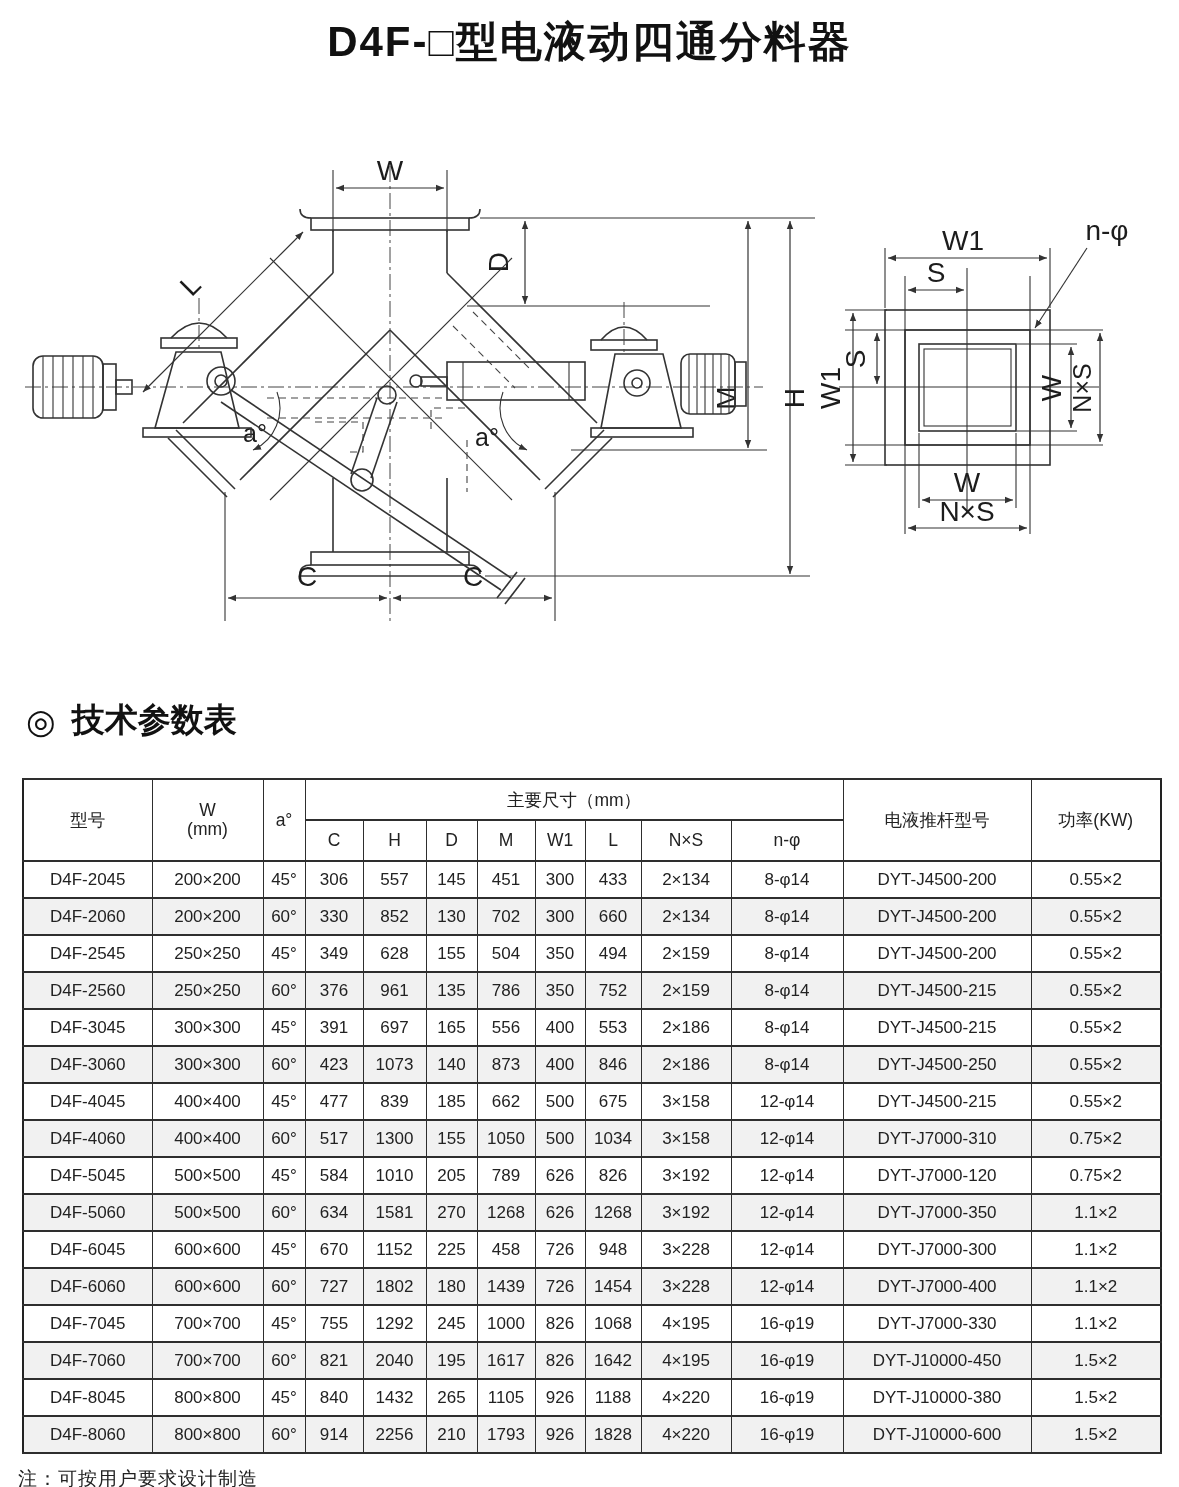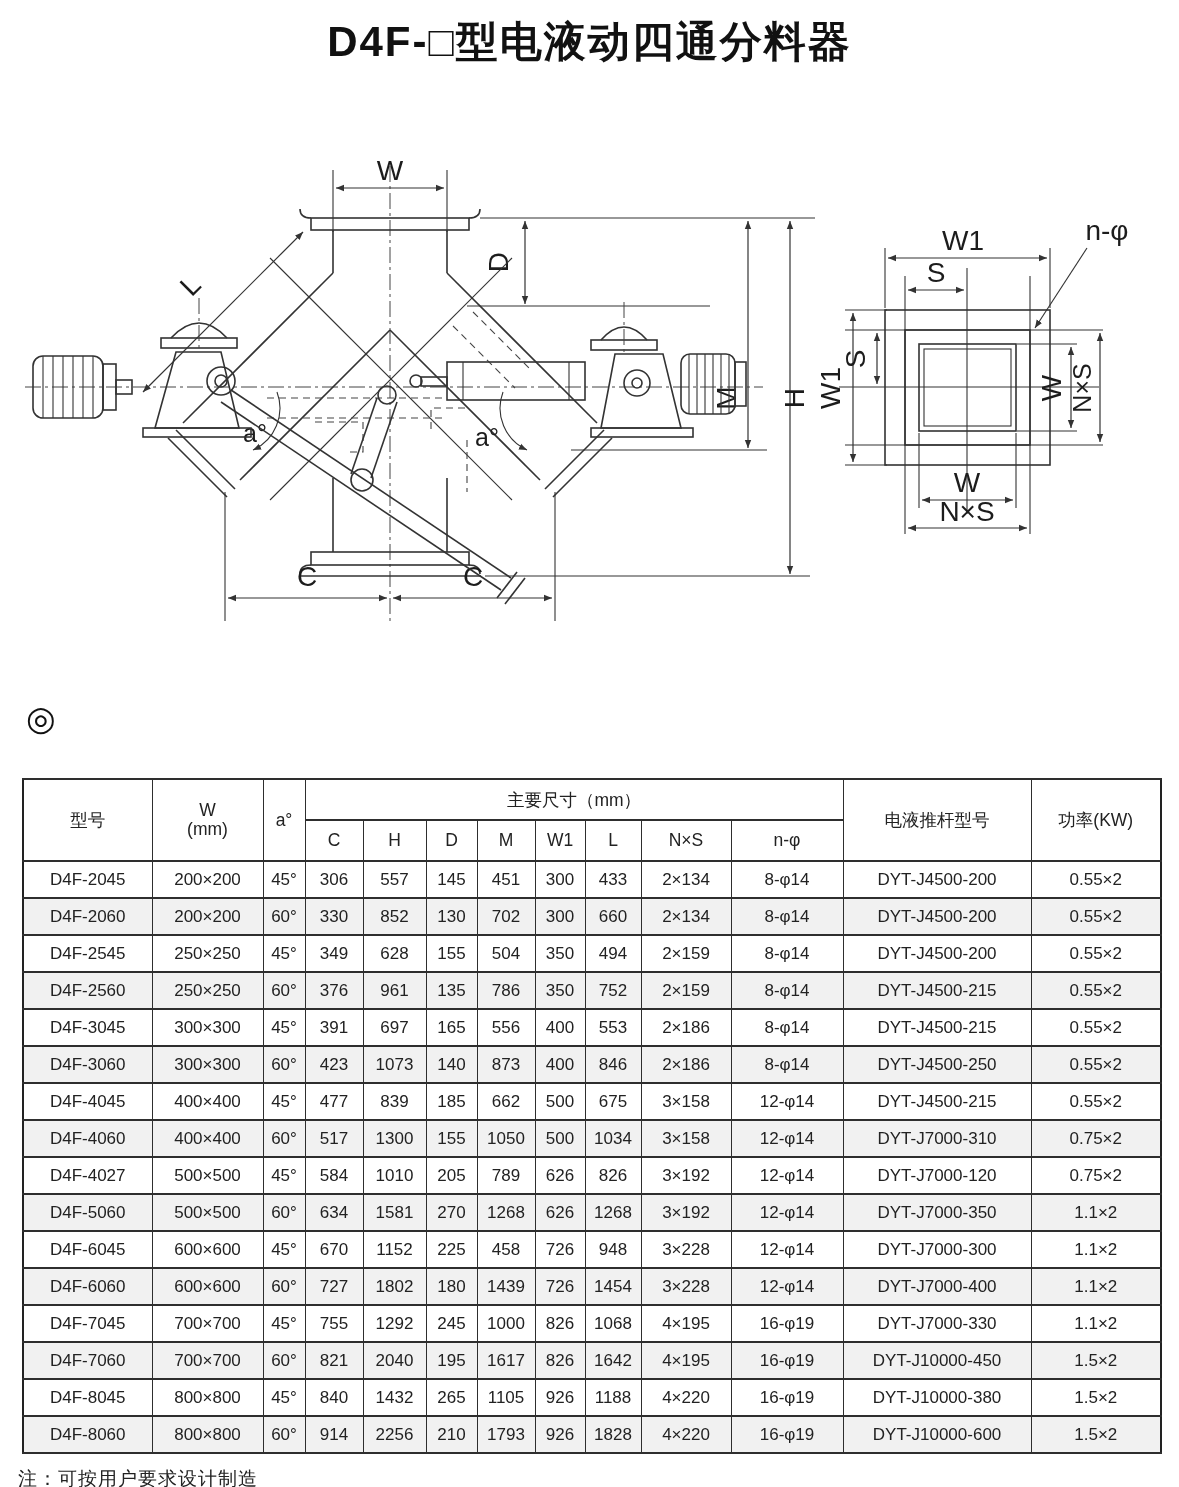--- a/index.html
+++ b/index.html
@@ -240,20 +240,21 @@
       <line class="thin" x1="1001" y1="293" x2="1001" y2="368"></line>
       <line class="dim" x1="907" y1="360" x2="998" y2="360" marker-start="url(#ar)" marker-end="url(#ar)"></line>
       <text class="lbl" x="952" y="352" text-anchor="middle">W</text>
       <line class="dim" x1="893" y1="388" x2="1012" y2="388" marker-start="url(#ar)" marker-end="url(#ar)"></line>
       <text class="lbl" x="952" y="381" text-anchor="middle">N×S</text>
     </g>
   </svg>
 
   <div class="section-head">
     <span class="marker">◎</span>
+    <span>技术参数表</span>
   </div>
 
   <table class="params">
     <colgroup>
       <col style="width:129px">
         <col style="width:111px">
         <col style="width:42px">
       <col style="width:58px">
         <col style="width:63px">
         <col style="width:51px">
@@ -403,21 +404,21 @@
           <td>155</td>
           <td>1050</td>
           <td>500</td>
           <td>1034</td>
           <td>3×158</td>
           <td>12-φ14</td>
           <td>DYT-J7000-310</td>
           <td>0.75×2</td>
         </tr>
         <tr>
-          <td>D4F-4027</td>
+          <td>D4F-5045</td>
           <td>500×500</td>
           <td>45°</td>
           <td>584</td>
           <td>1010</td>
           <td>205</td>
           <td>789</td>
           <td>626</td>
           <td>826</td>
           <td>3×192</td>
           <td>12-φ14</td>

